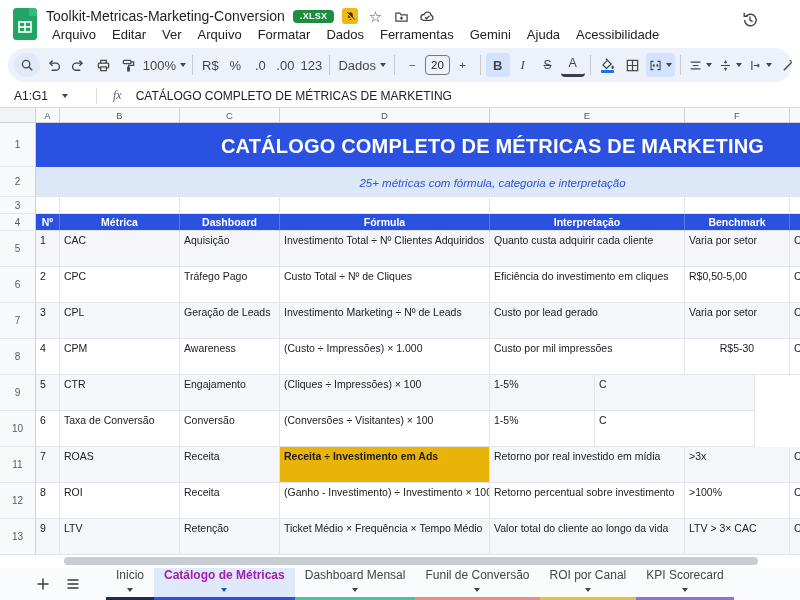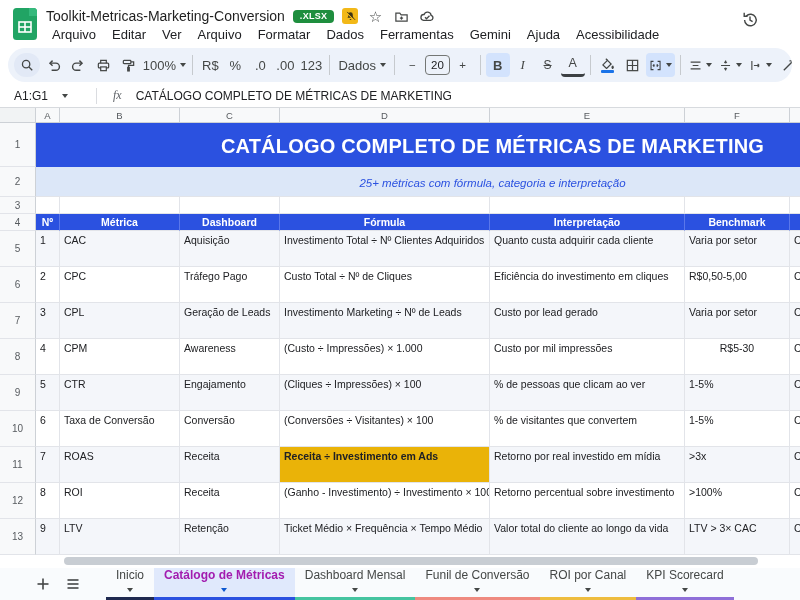--- a/index.html
+++ b/index.html
@@ -369,31 +369,29 @@
           <div class="g-cell" style="width: 195px; background: rgb(255, 255, 255);">Custo por mil impressões</div>
           <div class="g-cell" style="width: 105px; background: rgb(255, 255, 255); text-align: center;">R$5-30</div>
           <div class="g-cell" style="width: 160px; background: rgb(255, 255, 255);">C</div>
         </div>
         <div class="g-row" style="height: 36px;">
           <div class="row-num">9</div>
           <div class="g-cell" style="width: 24px; background: rgb(244, 246, 250);">5</div>
           <div class="g-cell" style="width: 120px; background: rgb(244, 246, 250);">CTR</div>
           <div class="g-cell" style="width: 100px; background: rgb(244, 246, 250);">Engajamento</div>
           <div class="g-cell" style="width: 210px; background: rgb(244, 246, 250);">(Cliques ÷ Impressões) × 100</div>
-          <div class="g-cell" style="width: 195px; background: rgb(244, 246, 250);">% de pessoas que clicam ao ver</div>
           <div class="g-cell" style="width: 105px; background: rgb(244, 246, 250);">1-5%</div>
           <div class="g-cell" style="width: 160px; background: rgb(244, 246, 250);">C</div>
         </div>
         <div class="g-row" style="height: 36px;">
           <div class="row-num">10</div>
           <div class="g-cell" style="width: 24px; background: rgb(255, 255, 255);">6</div>
           <div class="g-cell" style="width: 120px; background: rgb(255, 255, 255);">Taxa de Conversão</div>
           <div class="g-cell" style="width: 100px; background: rgb(255, 255, 255);">Conversão</div>
           <div class="g-cell" style="width: 210px; background: rgb(255, 255, 255);">(Conversões ÷ Visitantes) × 100</div>
-          <div class="g-cell" style="width: 195px; background: rgb(255, 255, 255);">% de visitantes que convertem</div>
           <div class="g-cell" style="width: 105px; background: rgb(255, 255, 255);">1-5%</div>
           <div class="g-cell" style="width: 160px; background: rgb(255, 255, 255);">C</div>
         </div>
         <div class="g-row" style="height: 36px;">
           <div class="row-num">11</div>
           <div class="g-cell" style="width: 24px; background: rgb(244, 246, 250);">7</div>
           <div class="g-cell" style="width: 120px; background: rgb(244, 246, 250);">ROAS</div>
           <div class="g-cell" style="width: 100px; background: rgb(244, 246, 250);">Receita</div>
           <div class="g-cell" style="width: 210px; background: #eab308; font-weight: bold;">Receita ÷ Investimento em Ads</div>
           <div class="g-cell" style="width: 195px; background: rgb(244, 246, 250);">Retorno por real investido em mídia</div>

